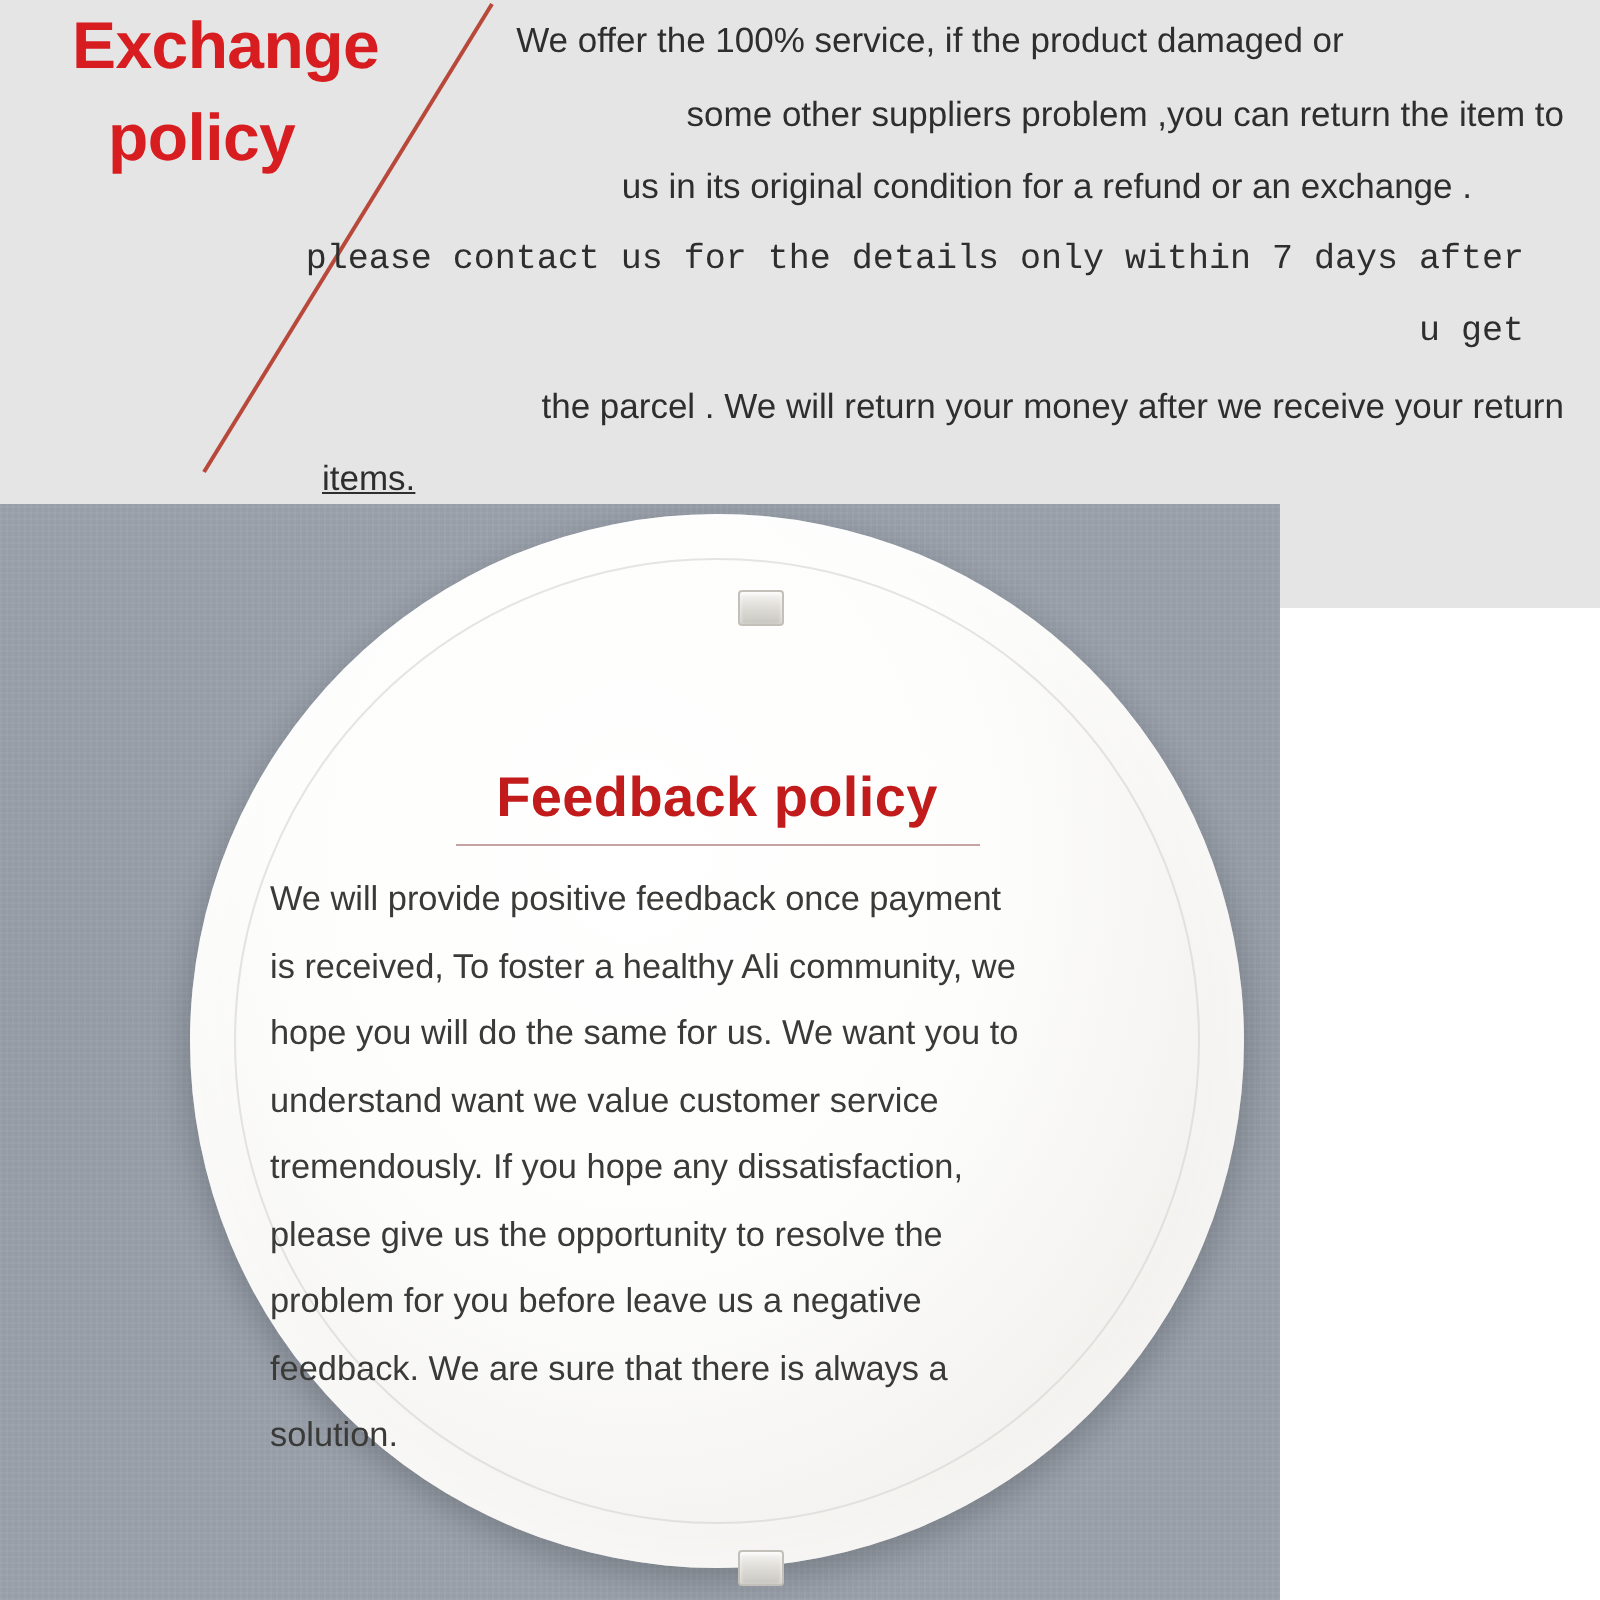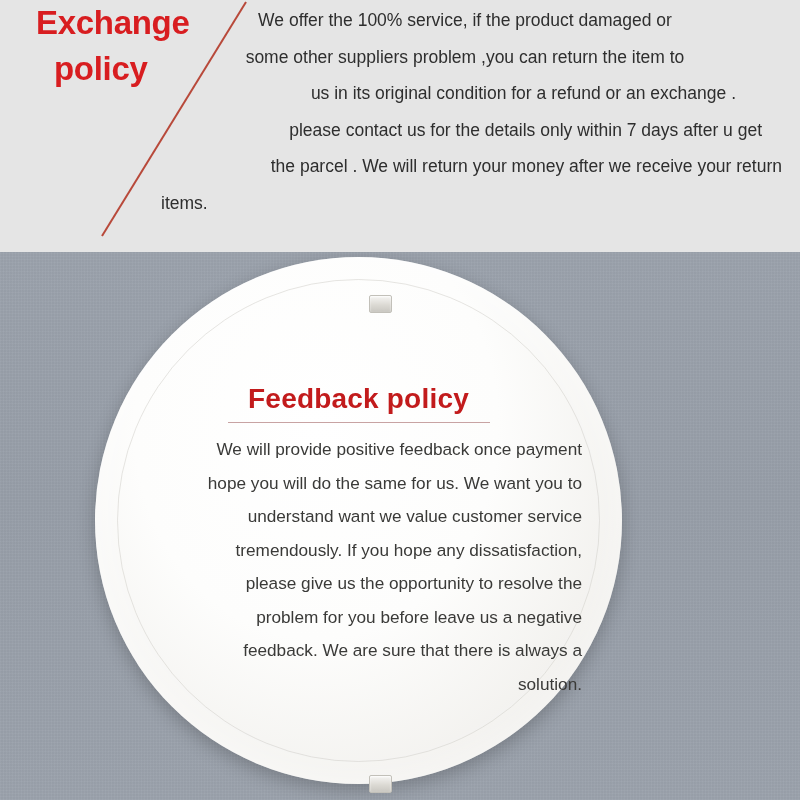--- a/index.html
+++ b/index.html
@@ -60,32 +60,32 @@
     width: 640px;
     font-size: 17.5px;
     color: #2e2e2e;
     line-height: 36.5px;
     text-align: right;
   }
   .exchange-body p {
     margin: 0;
   }
   .exchange-body p.l1 { text-align: center; padding-right: 6px; }
-  .exchange-body p.l2 { text-align: center; padding-right: 6px; }
+  .exchange-body p.l2 { text-align: right; padding-right: 6px; }
   .exchange-body p.l3 { text-align: right; padding-right: 52px; }
-  .exchange-body p.l4 { padding-right: 26px; }
+  .exchange-body p.l4 { padding-right: 26px; font-family: Liberation Mono, monospace; }
   .exchange-body p.l5 { padding-right: 6px; }
-  .exchange-body p.l6 { text-align: left;  padding-left: 13px; }
+  .exchange-body p.l6 { text-align: left;  padding-left: 13px; text-decoration: underline; }
 
   
   .feedback-area {
     position: absolute;
     left: 0;
     top: 252px;
-    width: 800px;
+    width: 640px;
     height: 548px;
     background: #9aa1ab;
     background-image:
       linear-gradient(180deg, #9ba2ac 0%, #979ea8 45%, #9ba2ac 100%);
     overflow: hidden;
   }
   .area-texture {
     position: absolute;
     inset: 0;
     background:
@@ -147,21 +147,21 @@
     background: #c8a3a3;
   }
   .fb-body {
     position: absolute;
     left: 40px;
     top: 176px;
     width: 447px;
     color: #3a3a38;
     font-size: 17.2px;
     line-height: 33.5px;
-    text-align: right;
+    text-align: left;
   }
   .fb-body p { margin: 0; }
 </style>
 </head>
 <body>
 
 <div class="page">
 
   <div class="exchange-panel">
 
@@ -190,20 +190,21 @@
     <div class="plate">
       <div class="plate-inner-ring"></div>
       <div class="clip top"></div>
       <div class="clip bottom"></div>
 
       <div class="fb-title">Feedback policy</div>
       <div class="fb-underline"></div>
 
       <div class="fb-body">
         <p>We will provide positive feedback once payment</p>
+        <p>is received, To foster a healthy Ali community, we</p>
         <p>hope you will do the same for us. We want you to</p>
         <p>understand want we value customer service</p>
         <p>tremendously. If you hope any dissatisfaction,</p>
         <p>please give us the opportunity to resolve the</p>
         <p>problem for you before leave us a negative</p>
         <p>feedback. We are sure that there is always a</p>
         <p>solution.</p>
       </div>
     </div>
   </div>

